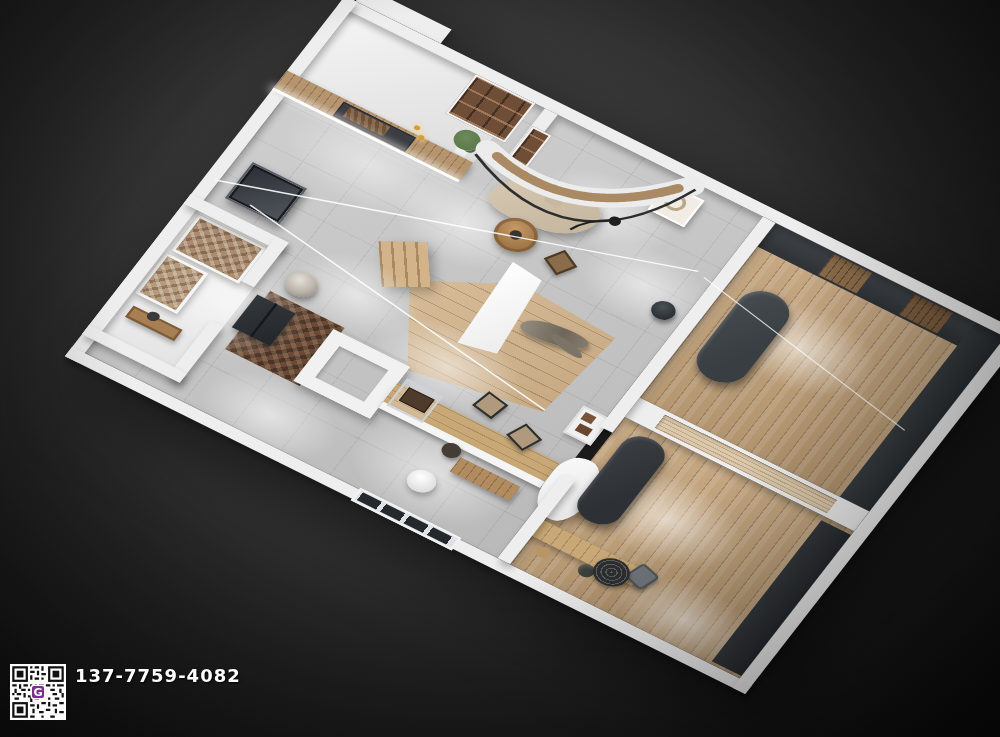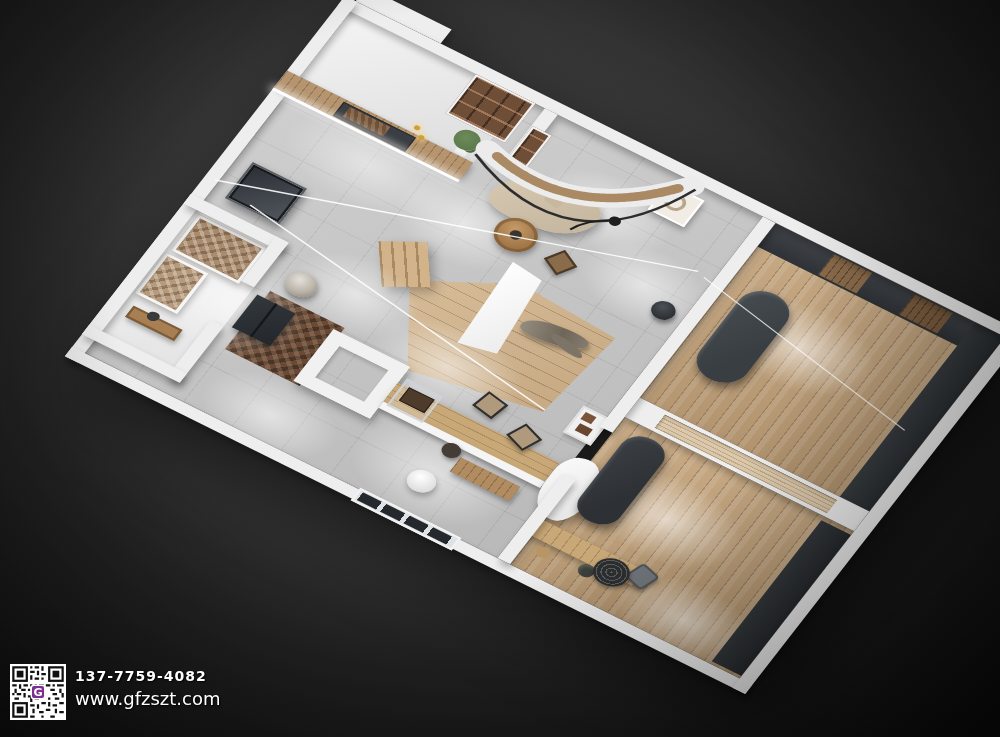--- a/index.html
+++ b/index.html
@@ -36,21 +36,21 @@
         background-image:repeating-linear-gradient(0deg,rgba(235,180,140,.40) 0 2px,transparent 2px 15px),
                          repeating-linear-gradient(90deg,rgba(0,0,0,.38) 0 2px,transparent 2px 15px);
         border:2px solid #f2f2f2;}
   .graphite{background:var(--graphite);}
   .glow{background:radial-gradient(closest-side,rgba(255,255,255,.55),rgba(255,255,255,0));pointer-events:none;}
   .ovl{position:absolute;left:0;top:0;width:640px;height:460px;overflow:visible;}
   
   .wm{position:absolute;left:10px;top:664px;display:flex;gap:9px;align-items:flex-start;}
   .wm-text{color:var(--txt,#fff);text-shadow:1px 1px 2px rgba(0,0,0,.85),0 0 1px rgba(0,0,0,.6);}
   .wm-co{font-size:18px;font-weight:bold;letter-spacing:4px;line-height:22px;}
-  .wm-ph{font-size:14px;font-weight:bold;letter-spacing:1px;line-height:24px;}
+  .wm-ph{font-size:18px;font-weight:bold;letter-spacing:1px;line-height:24px;}
   .wm-web{font-size:18px;line-height:22px;}
 </style>
 </head>
 <body>
 
 <div class="stage">
   <div class="plan-wrap">
     <div class="plan">
 
       <div class="tile" style="left:12px;top:12px;width:388px;height:436px;"></div>
@@ -187,16 +187,15 @@
       <g fill="#111111">
           <rect x="3" y="3" width="3" height="3"></rect>
           <rect x="19" y="3" width="3" height="3"></rect>
           <rect x="3" y="19" width="3" height="3"></rect>
         </g>
       <rect x="9.5" y="9.5" width="6" height="6" rx="1.2" fill="#7b2f8e" stroke="#ffffff" stroke-width="0.6"></rect>
       <text x="12.5" y="14.1" font-size="5" font-weight="bold" fill="#ffffff" text-anchor="middle" font-family="'DejaVu Sans',sans-serif">G</text>
     </svg>
     <div>
       <div class="wm-text wm-ph">137-7759-4082</div>
-      <div class="wm-text wm-web">www.gfzszt.com</div>
     </div>
   </div>
 </div>
 
 </body></html>

